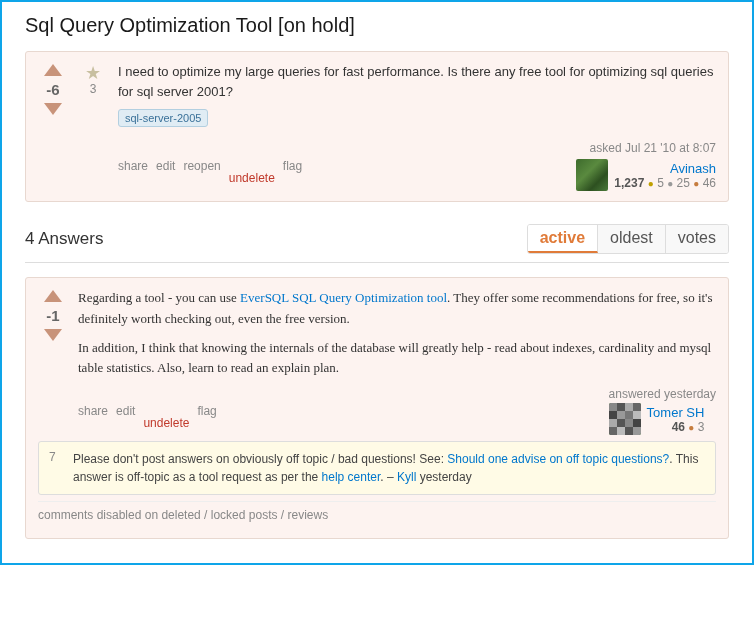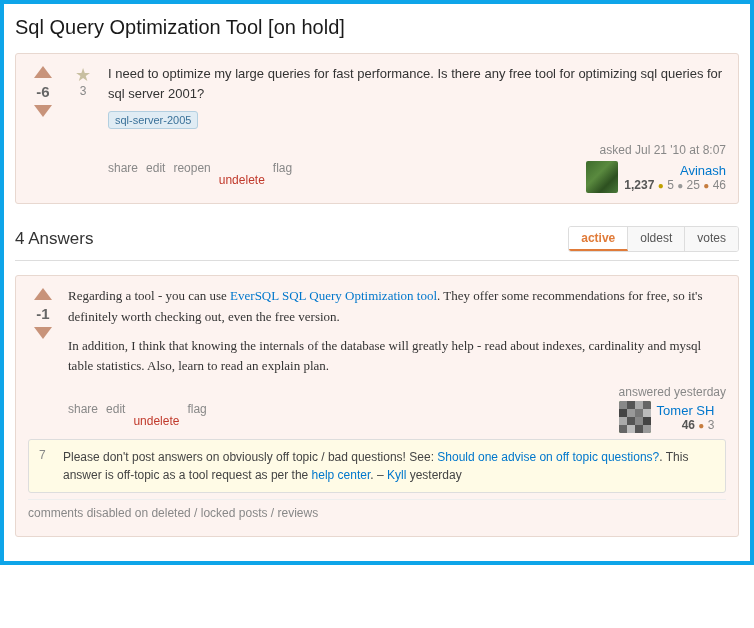--- a/index.html
+++ b/index.html
@@ -6,22 +6,22 @@
     body {
       font-family: Arial, sans-serif;
       font-size: 13px;
       color: #333;
       background: #fff;
       width: 754px;
       min-height: 628px;
     }
 
     .page-wrapper {
-      padding: 12px 11px;
-      border: 4px solid #0ea5e9;
+      padding: 12px 23px;
+      border: 2px solid #0ea5e9;
       background: #fff;
     }
 
     .page-title {
       font-size: 20px;
       font-weight: normal;
       color: #1a1a1a;
       margin-bottom: 14px;
     }
 
@@ -201,21 +201,21 @@
 
     .sort-tabs {
       display: flex;
       border: 1px solid #ddd;
       border-radius: 3px;
       overflow: hidden;
     }
 
     .sort-tab {
       padding: 4px 12px;
-      font-size: 12px;
+      font-size: 16px;
       color: #555;
       cursor: pointer;
       background: #f8f8f8;
       border-right: 1px solid #ddd;
       text-align: right;
     }
     .sort-tab:last-child { border-right: none; }
     .sort-tab.active {
       background: #fff;
       color: #e07b39;

